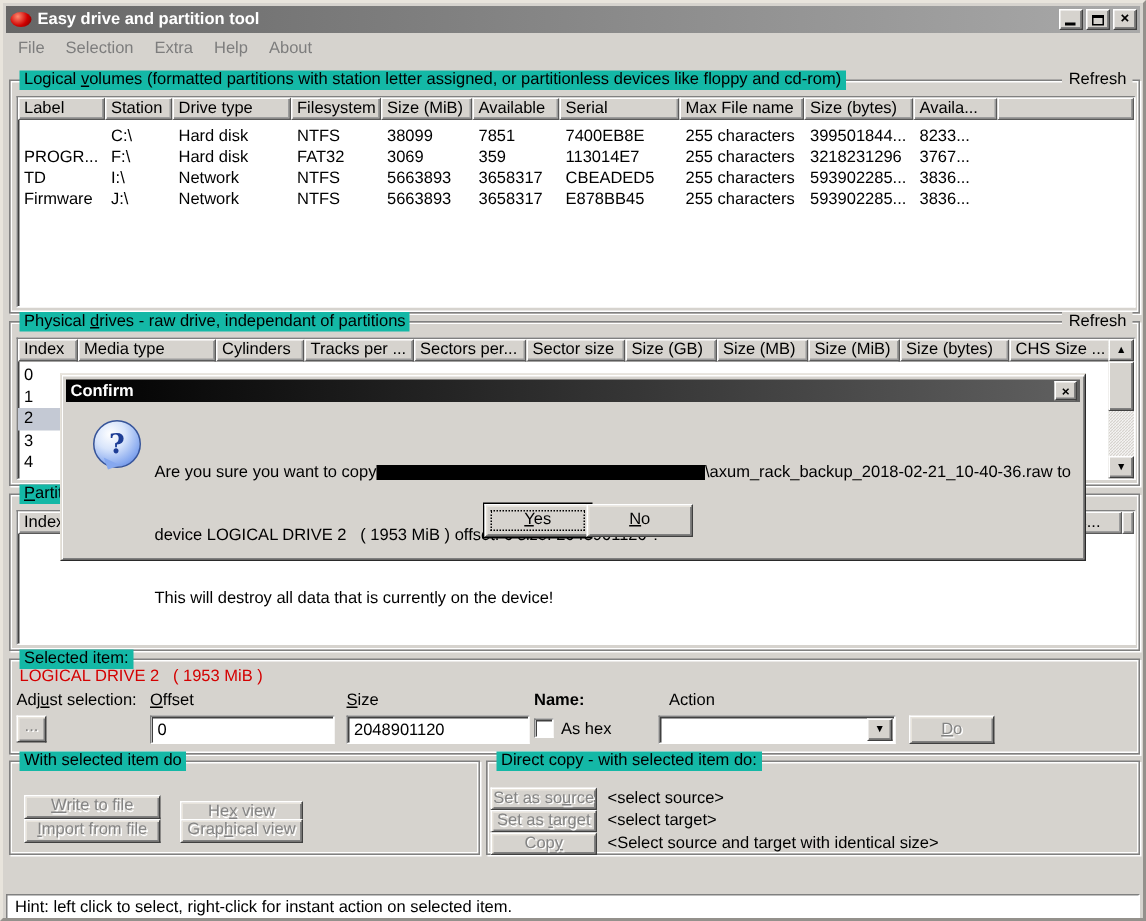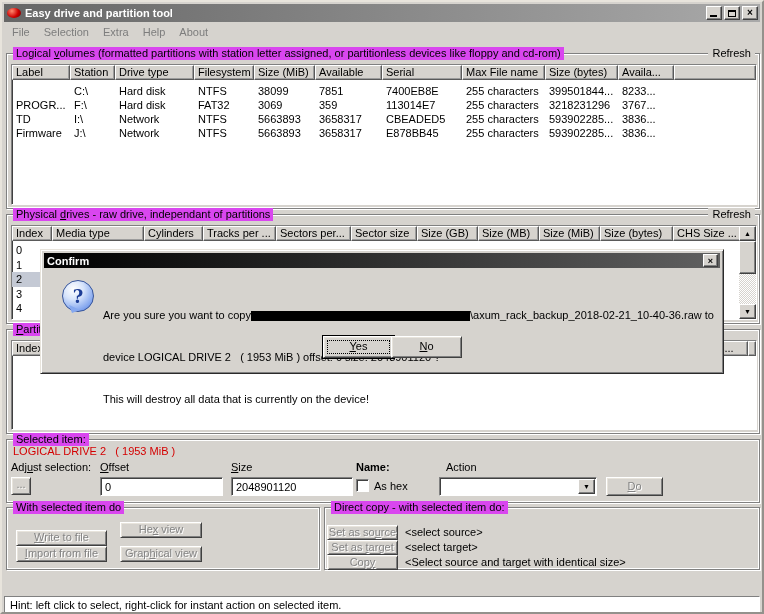--- a/index.html
+++ b/index.html
@@ -24,38 +24,38 @@
     margin-left:2px; position:relative; display:flex; align-items:center; justify-content:center;
     font-size:10px; font-weight:bold; line-height:1; }
   .glyph-min { position:absolute; left:3px; bottom:2px; width:7px; border-bottom:2px solid #000; }
   .glyph-max { width:8px; height:7px; border:1px solid #000; border-top:2px solid #000; }
   .menubar { position:absolute; left:2px; top:21px; right:2px; height:18px;
     display:flex; align-items:center; padding-left:2px; }
   .menu-item { padding:2px 8px 2px 6px; color:#7d7d7d; }
   
   .groupbox { position:absolute; border:1px solid #808080;
     box-shadow: inset 1px 1px 0 #fff, inset -1px -1px 0 #fff, 1px 1px 0 #fff; }
-  .legend { position:absolute; top:-7px; left:6px; background:#d946ef; padding:0 3px;
+  .legend { position:absolute; top:-7px; left:6px; background:#14b8a6; padding:0 3px;
     line-height:13px; white-space:pre; }
   .refresh { position:absolute; top:-7px; right:4px; background:#d6d3ce; padding:0 4px;
     line-height:13px; }
   .tablebox { position:absolute; background:#fff;
     border:1px solid; border-color:#808080 #fff #fff #808080;
     box-shadow: inset 1px 1px 0 #404040; overflow:hidden; }
   .hrow { display:flex; }
   .hcell { height:15px; background:#d6d3ce; flex:none;
     border:1px solid; border-color:#fff #5a5a5a #5a5a5a #fff;
     box-shadow: inset -1px -1px 0 #9c9c9c;
     padding-left:3px; line-height:13px; white-space:nowrap; overflow:hidden; }
   .hfill { flex:1; }
   .drow { display:flex; height:14px; line-height:14px; }
   .dcell { flex:none; padding-left:4px; white-space:nowrap; overflow:hidden; }
   
   .lv .c0{width:58px}.lv .c1{width:45px}.lv .c2{width:79px}.lv .c3{width:60px}
-  .lv .c4{width:61px}.lv .c5{width:67px}.lv .c6{width:80px}.lv .c7{width:83px}
+  .lv .c4{width:61px}.lv .c5{width:58px}.lv .c6{width:80px}.lv .c7{width:83px}
   .lv .c8{width:73px}.lv .c9{width:56px}
   
   .pd .c0{width:40px}.pd .c1{width:92px}.pd .c2{width:59px}.pd .c3{width:73px}
   .pd .c4{width:75px}.pd .c5{width:66px}.pd .c6{width:61px}.pd .c7{width:61px}
   .pd .c8{width:61px}.pd .c9{width:73px}.pd .c10{width:68px}
   .pd-row { height:14.5px; line-height:14.5px; display:flex; }
   .pd-row .dcell{width:40px;}
   .selrow { background:#c4c9d4; }
   
   .vscroll { position:absolute; top:0; right:0; bottom:0; width:17px; }
@@ -296,21 +296,21 @@
           <span>▼</span>
         </span>
     </div>
     <div class="btn disabled" style="left:599px; top:37px; width:57px; height:19px; line-height:17px;"><u>D</u>o</div>
   </div>
 
   <div class="groupbox" style="left:4px; top:505px; width:314px; height:63px;">
     <span class="legend">With selected item do</span>
     <div class="btn disabled" style="left:9px; top:22px; width:91px; height:16px;"><u>W</u>rite to file</div>
     <div class="btn disabled" style="left:9px; top:38px; width:91px; height:16px;"><u>I</u>mport from file</div>
-    <div class="btn disabled" style="left:113px; top:14px; width:82px; height:16px;">He<u>x</u> view</div>
+    <div class="btn disabled" style="left:113px; top:26px; width:82px; height:16px;">He<u>x</u> view</div>
     <div class="btn disabled" style="left:113px; top:38px; width:82px; height:16px;">Grap<u>h</u>ical view</div>
   </div>
 
   <div class="groupbox" style="left:322px; top:505px; width:436px; height:63px;">
     <span class="legend">Direct copy - with selected item do:</span>
     <div class="btn disabled" style="left:2px; top:17px; width:71px; height:15px;">Set as so<u>u</u>rce</div>
     <span class="flabel" style="left:80px; top:18px;">&lt;select source&gt;</span>
     <div class="btn disabled" style="left:2px; top:32px; width:71px; height:15px;">Set as <u>t</u>arget</div>
     <span class="flabel" style="left:80px; top:33px;">&lt;select target&gt;</span>
     <div class="btn disabled" style="left:2px; top:47px; width:71px; height:15px;">Cop<u>y</u></div>

